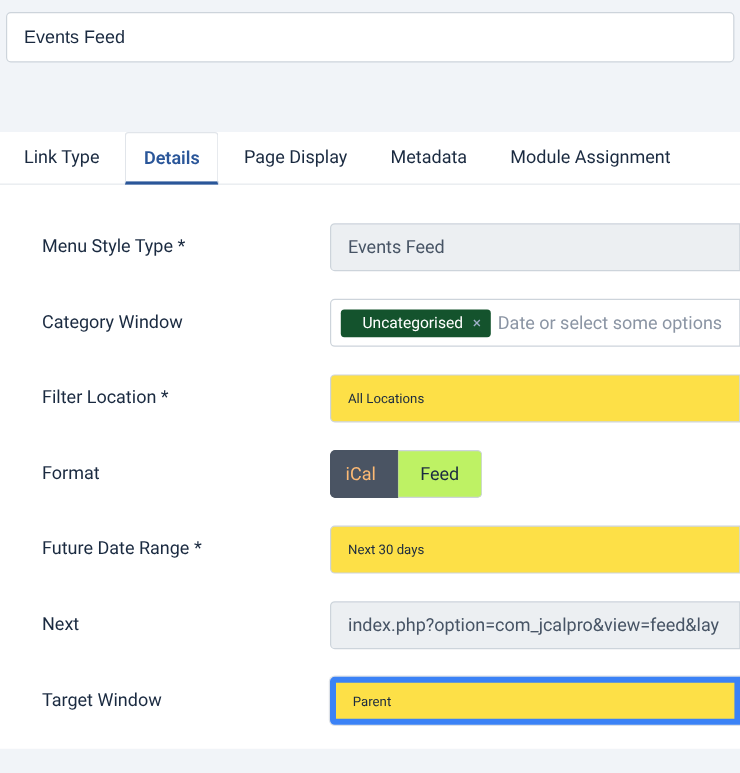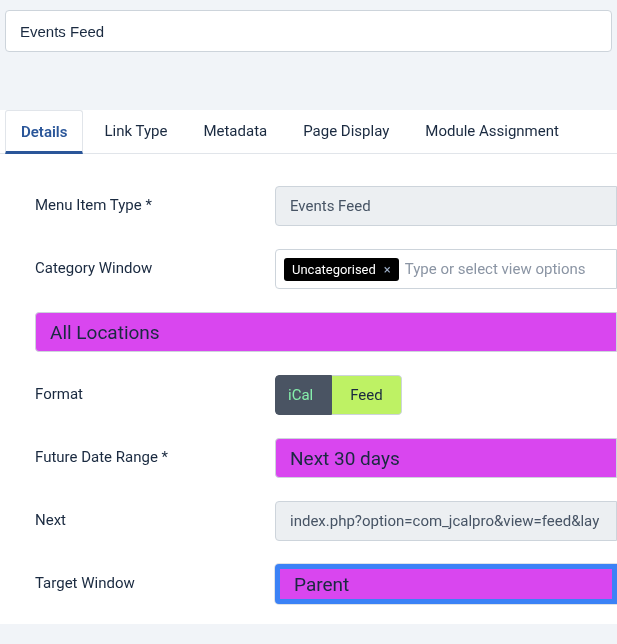--- a/index.html
+++ b/index.html
@@ -91,49 +91,49 @@
     background: #fff;
     border: 1px solid #cdd4db;
     border-radius: 4px 0 0 4px;
     min-height: 40px;
     display: flex;
     align-items: center;
     padding: 4px 8px;
     gap: 6px;
   }
   .tag {
-    background: #000000;
+    background: #14532d;
     color: #fff;
     border-radius: 3px;
-    padding: 4px 6px 4px 8px;
+    padding: 4px 6px 4px 18px;
     font-size: 13px;
     display: flex;
     align-items: center;
     gap: 6px;
   }
   .tag-remove {
     color: #9fb0c9;
     font-size: 13px;
     cursor: pointer;
     padding: 0 2px;
   }
   .multiselect-placeholder {
     color: #8b95a4;
     font-size: 15px;
   }
   .select-box {
-    background: #d946ef;
+    background: #fde047;
     border: 1px solid #cdd4db;
     border-radius: 4px 0 0 4px;
     height: 40px;
     display: flex;
     align-items: center;
     padding: 11px 14px;
     color: #1a2a40;
-    font-size: 19px;
+    font-size: 11px;
   }
   .select-box.focused {
     border: 5px solid #3b82f6;
     box-shadow: 0 0 0 1px rgba(31,58,95,0.15);
   }
   .btn-group {
     display: inline-flex;
     border-radius: 4px;
     overflow: hidden;
   }
@@ -143,66 +143,67 @@
     border: 1px solid #cdd4db;
     background: #bef264;
     color: #1a2a40;
     font-size: 15px;
     cursor: pointer;
     display: flex;
     align-items: center;
   }
   .btn-toggle.active {
     background: #4a5463;
-    color: #86efac;
+    color: #fdba74;
     border-color: #4a5463;
     padding-left: 12px;
   }
   .btn-toggle:first-child { border-radius: 4px 0 0 4px; }
   .btn-toggle:last-child { border-radius: 0 4px 4px 0; border-left: none; }
 </style>
 </head>
 <body>
 
 <div class="page">
   <div class="title-area">
     <input class="title-input" type="text" value="Events Feed" style="">
   </div>
 
   <div class="tabs-wrapper">
+    <div class="tab">Link Type</div>
     <div class="tab active">Details</div>
-    <div class="tab">Link Type</div>
+    <div class="tab">Page Display</div>
     <div class="tab">Metadata</div>
-    <div class="tab">Page Display</div>
     <div class="tab">Module Assignment</div>
   </div>
 
   <div class="content">
 
     <div class="form-row">
-      <div class="form-label">Menu Item Type *</div>
+      <div class="form-label">Menu Style Type *</div>
       <div class="form-control-wrap">
         <div class="readonly-box">Events Feed</div>
       </div>
     </div>
 
     <div class="form-row">
       <div class="form-label">Category Window</div>
       <div class="form-control-wrap">
         <div class="multiselect">
           <span class="tag">
             <span>Uncategorised</span>
             <span class="tag-remove">×</span>
           </span>
-          <span class="multiselect-placeholder">Type or select view options</span>
+          <span class="multiselect-placeholder">Date or select some options</span>
         </div>
       </div>
     </div>
 
     <div class="form-row">
+      <div class="form-label">Filter Location *</div>
       <div class="form-control-wrap">
         <div class="select-box">All Locations</div>
       </div>
     </div>
 
     <div class="form-row">
       <div class="form-label">Format</div>
       <div class="form-control-wrap">
         <div class="btn-group">
           <div class="btn-toggle active">iCal</div>

